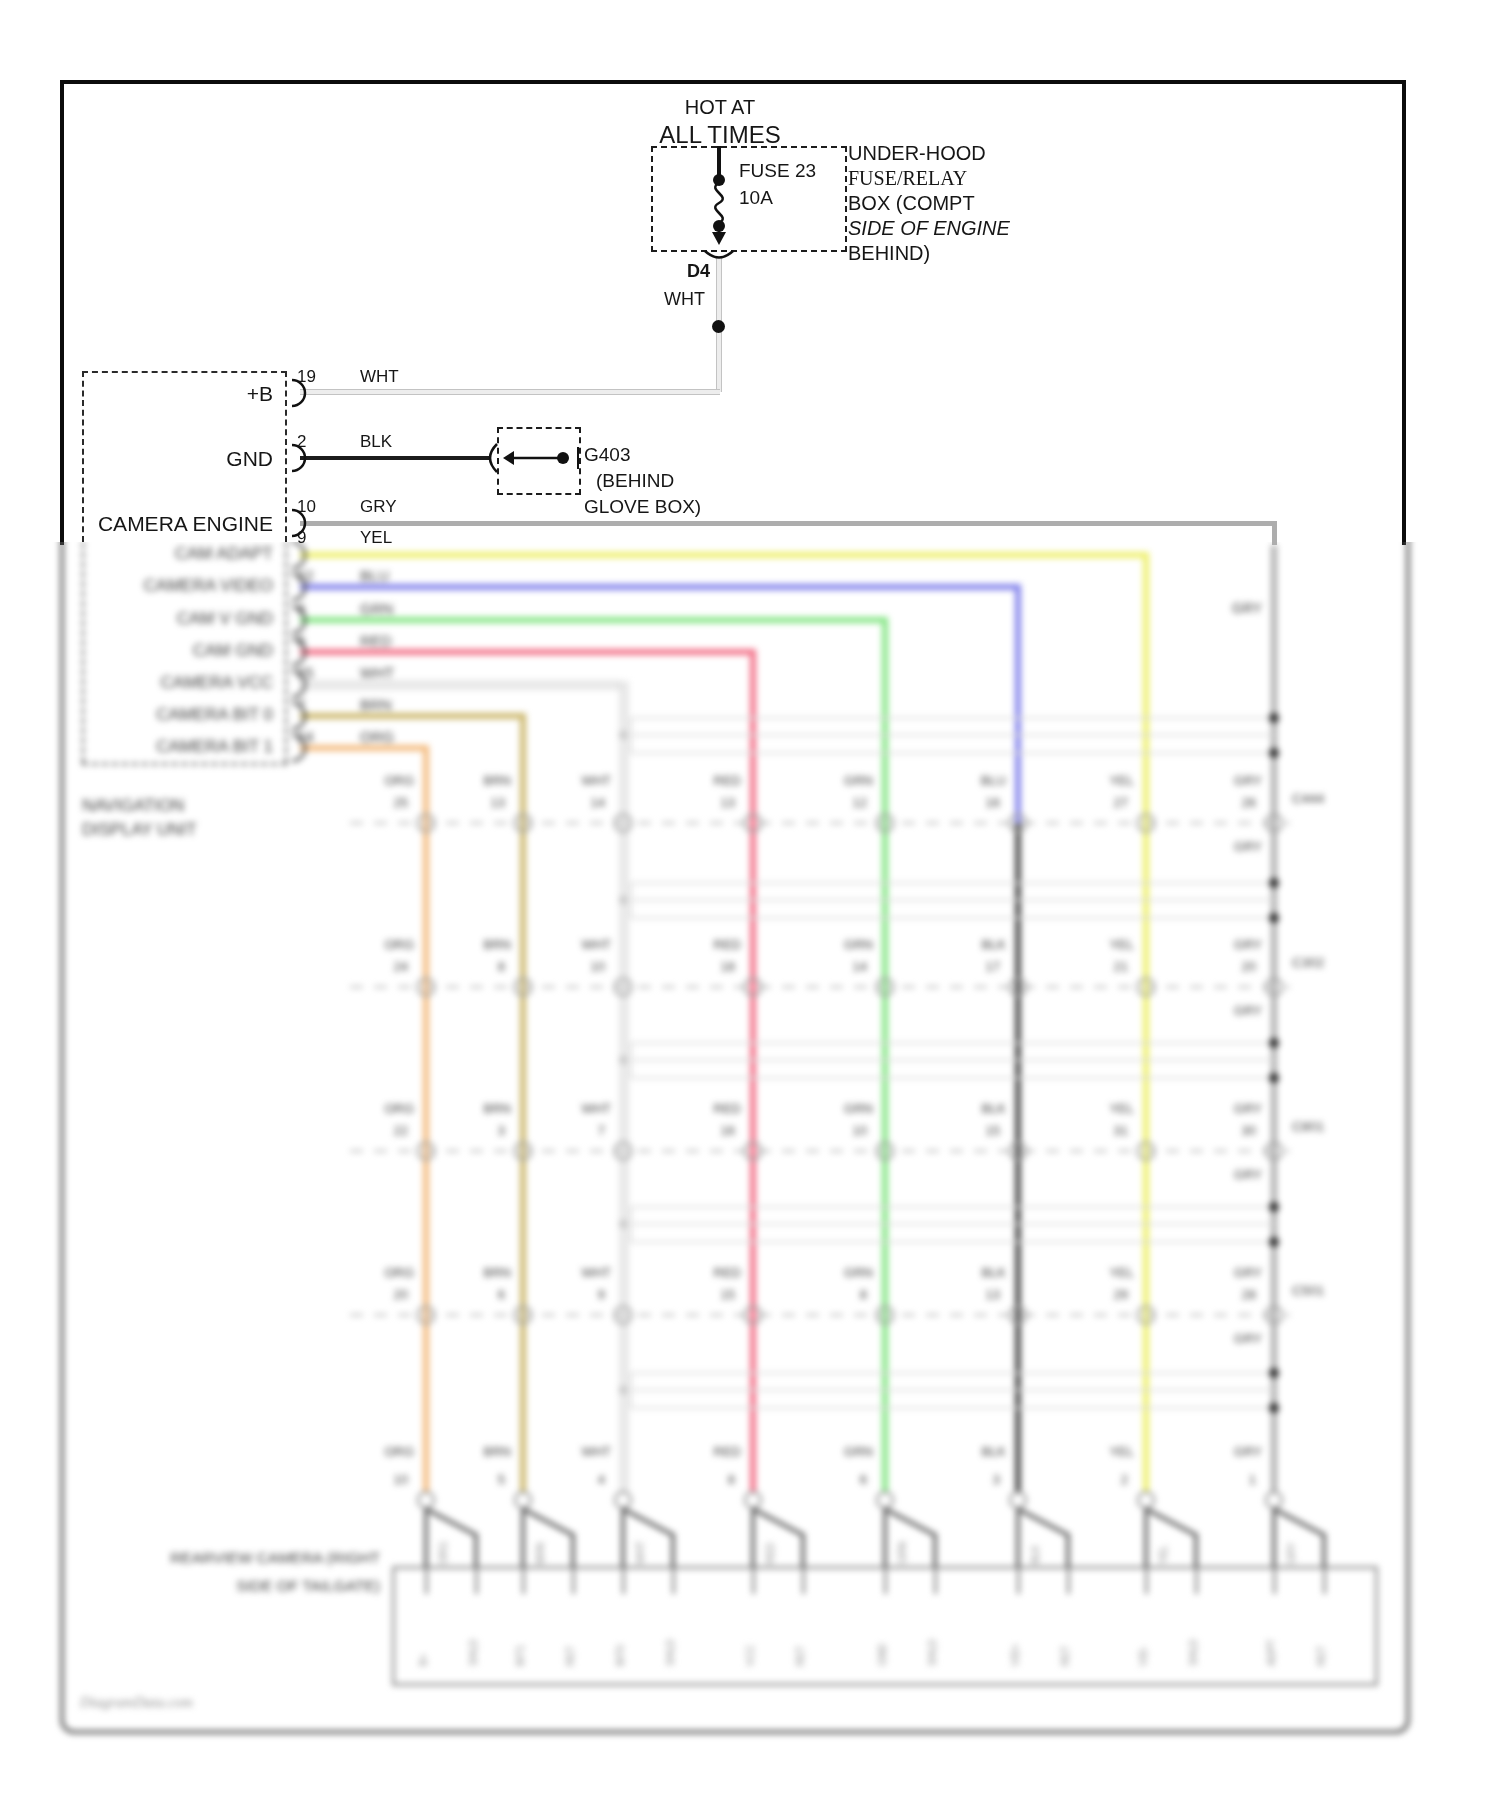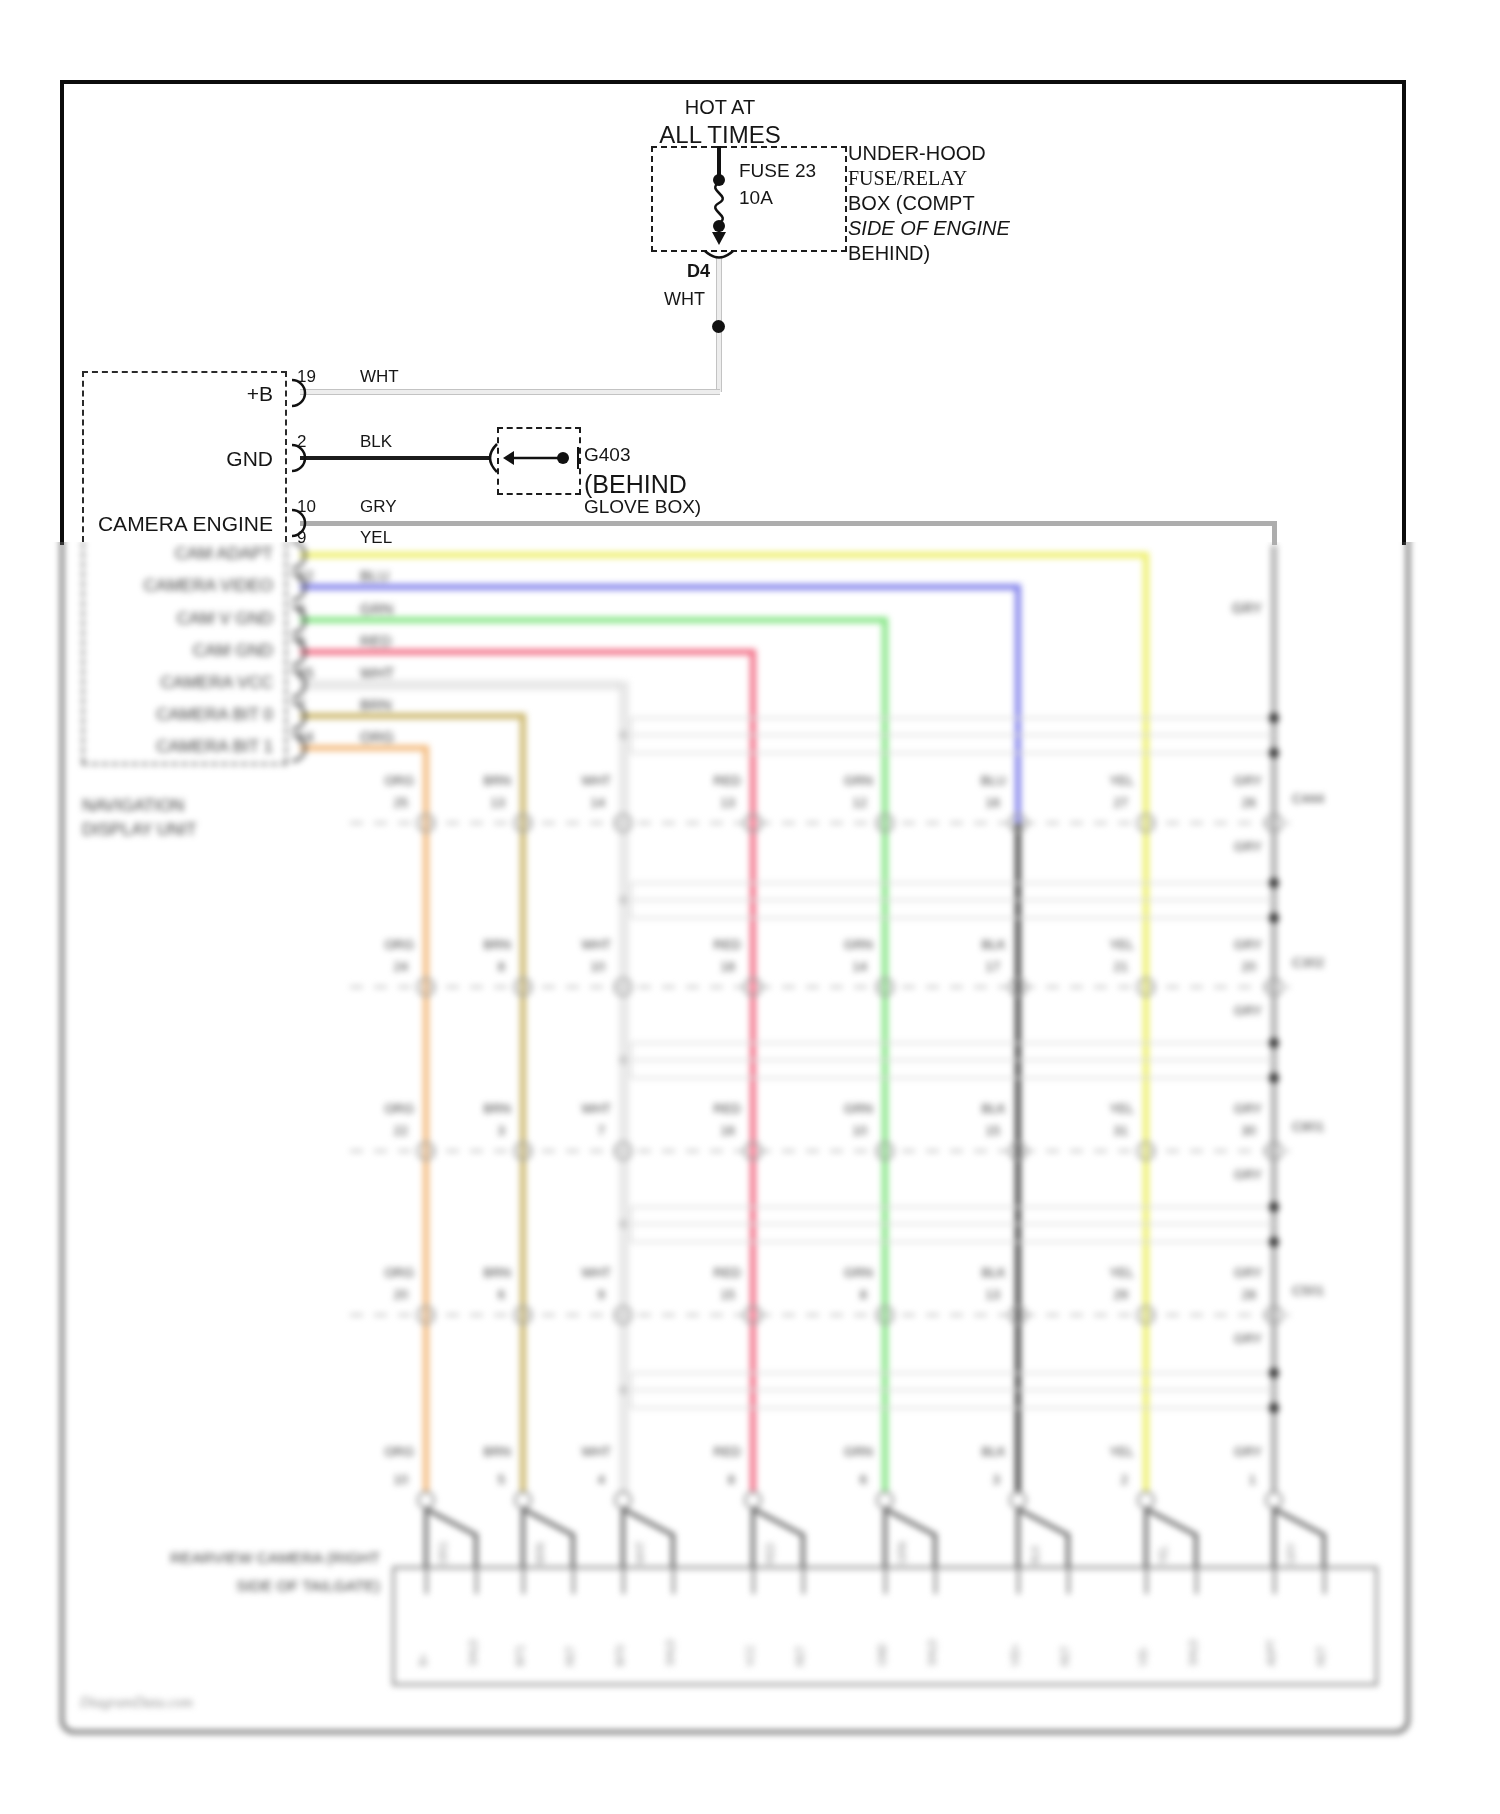--- a/index.html
+++ b/index.html
@@ -61,21 +61,21 @@
 
 <div class="txt ra" style="left:173px;top:382px;width:100px;font-size:21px;">+B</div>
 
 <div class="txt ra" style="left:173px;top:447px;width:100px;font-size:21px;">GND</div>
 <div class="txt" style="left:297px;top:432px;font-size:17px;">2</div>
 <div class="txt" style="left:360px;top:432px;font-size:17px;">BLK</div>
 <div class="abs" style="left:300px;top:456px;width:190px;height:4px;background:#1c1c1c;"></div>
 
 <div class="dash" style="left:497px;top:427px;width:80px;height:64px;border-color:#1c1c1c;"></div>
 <div class="txt" style="left:584px;top:444px;font-size:19px;">G403</div>
-<div class="txt" style="left:584px;top:470px;font-size:25px;">(BEHIND</div>
+<div class="txt" style="left:596px;top:470px;font-size:19px;">(BEHIND</div>
 <div class="txt" style="left:584px;top:496px;font-size:19px;">GLOVE BOX)</div>
 
 <div class="txt ra" style="left:80px;top:512px;width:193px;font-size:21px;">CAMERA ENGINE</div>
 <div class="txt" style="left:297px;top:497px;font-size:17px;">10</div>
 <div class="txt" style="left:360px;top:497px;font-size:17px;">GRY</div>
 <div class="abs" style="left:300px;top:521px;width:977px;height:5px;background:#adadad;"></div>
 <div class="abs" style="left:1272px;top:521px;width:5px;height:24px;background:#adadad;"></div>
 
 <div class="txt" style="left:297px;top:528px;font-size:17px;">9</div>
 <div class="txt" style="left:360px;top:528px;font-size:17px;">YEL</div>

